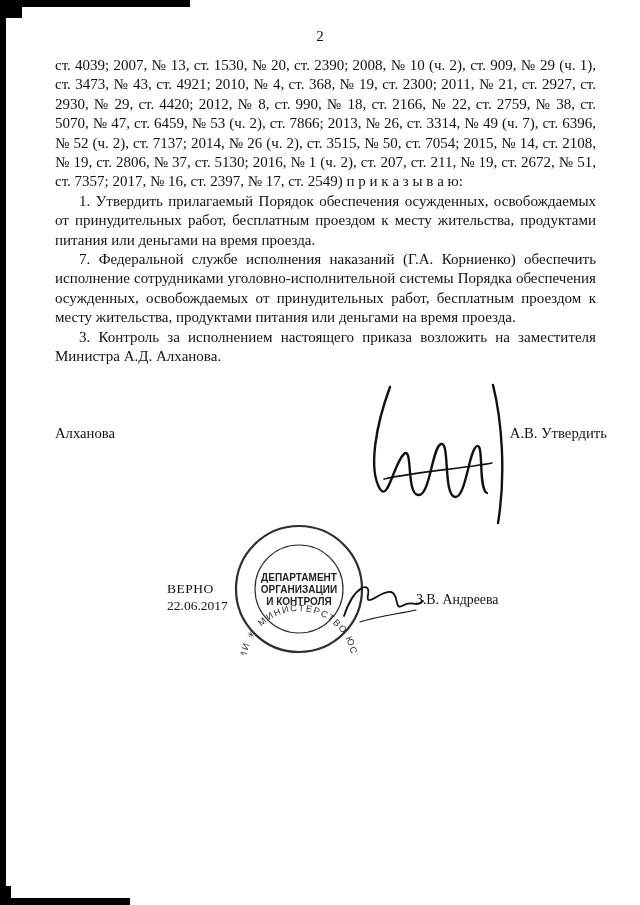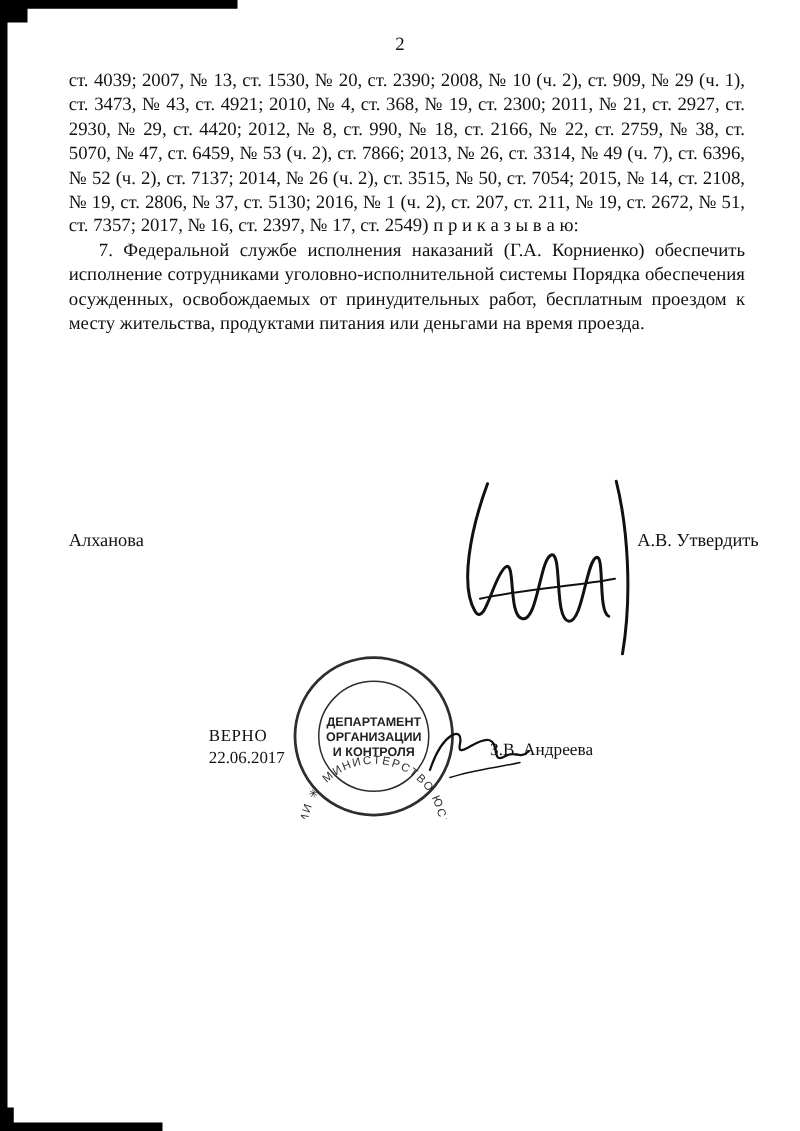--- a/index.html
+++ b/index.html
@@ -38,38 +38,40 @@
     text-anchor:middle;
   }
   .verno-block{
     position:absolute;left:167px;top:580px;
     font-size:13.5px;line-height:17px;
   }
   .verno-line{font-weight:normal;letter-spacing:0.5px;}
   .verno-date{font-weight:normal;font-family:Liberation Serif, serif;}
   .certifier-signature{position:absolute;left:340px;top:576px;width:88px;height:54px;}
   .certifier-name{
-    position:absolute;left:392px;top:592px;font-size:13.8px;
+    position:absolute;left:416px;top:592px;font-size:13.8px;
   }
   svg{display:block;}
 </style>
 </head>
 <body>
 
 <div class="scan-artifact" style="left:0;top:0;width:6px;height:905px;"></div>
 <div class="scan-artifact" style="left:0;top:0;width:190px;height:7px;"></div>
 <div class="scan-artifact" style="left:0;top:0;width:22px;height:18px;"></div>
 <div class="scan-artifact" style="left:0;top:898px;width:130px;height:7px;"></div>
 <div class="scan-artifact" style="left:0;top:886px;width:11px;height:19px;"></div>
 
 <div class="page-number">2</div>
 
 <div class="body-text">
   <p>ст. 4039; 2007, № 13, ст. 1530, № 20, ст. 2390; 2008, № 10 (ч. 2), ст. 909, № 29 (ч. 1), ст. 3473, № 43, ст. 4921; 2010, № 4, ст. 368, № 19, ст. 2300; 2011, № 21, ст. 2927, ст. 2930, № 29, ст. 4420; 2012, № 8, ст. 990, № 18, ст. 2166, № 22, ст. 2759, № 38, ст. 5070, № 47, ст. 6459, № 53 (ч. 2), ст. 7866; 2013, № 26, ст. 3314, № 49 (ч. 7), ст. 6396, № 52 (ч. 2), ст. 7137; 2014, № 26 (ч. 2), ст. 3515, № 50, ст. 7054; 2015, № 14, ст. 2108, № 19, ст. 2806, № 37, ст. 5130; 2016, № 1 (ч. 2), ст. 207, ст. 211, № 19, ст. 2672, № 51, ст. 7357; 2017, № 16, ст. 2397, № 17, ст. 2549) п р и к а з ы в а ю:</p>
+  <p class="indent">1. Утвердить прилагаемый Порядок обеспечения осужденных, освобождаемых от принудительных работ, бесплатным проездом к месту жительства, продуктами питания или деньгами на время проезда.</p>
   <p class="indent">7. Федеральной службе исполнения наказаний (Г.А. Корниенко) обеспечить исполнение сотрудниками уголовно-исполнительной системы Порядка обеспечения осужденных, освобождаемых от принудительных работ, бесплатным проездом к месту жительства, продуктами питания или деньгами на время проезда.</p>
+  <p class="indent">3. Контроль за исполнением настоящего приказа возложить на заместителя Министра А.Д. Алханова.</p>
 </div>
 
 <div class="sig-row">
   <span class="sig-title">Алханова</span>
   <span class="sig-name">А.В. Утвердить</span>
 </div>
 
 <svg class="minister-signature" viewBox="0 0 170 145">
   <path d="M30,4 C16,42 8,86 20,106 C28,119 34,80 44,71 C53,63 46,110 58,112 C70,114 72,64 81,61 C90,58 83,112 95,114 C106,115 109,66 117,63 C124,60 118,106 127,110" fill="none" stroke="#111111" stroke-width="2.4" stroke-linecap="round"></path>
   <path d="M133,2 C142,38 146,92 138,140" fill="none" stroke="#111111" stroke-width="2.4" stroke-linecap="round"></path>

